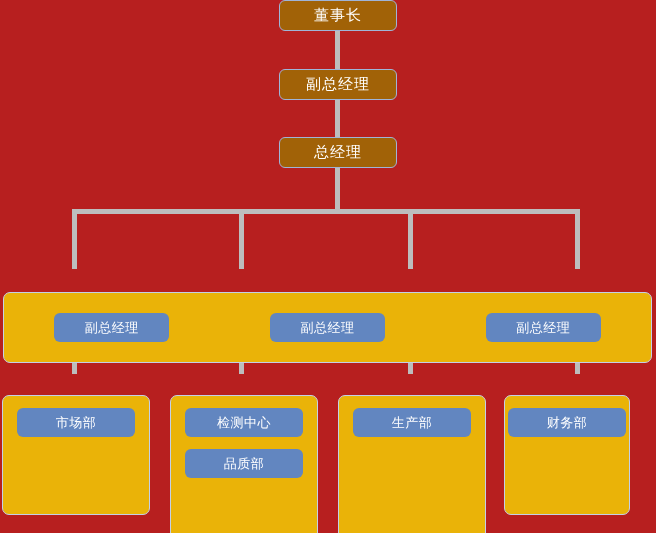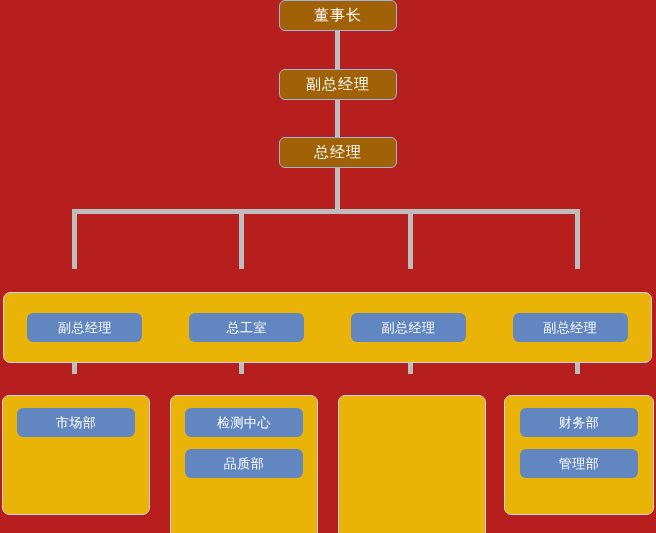--- a/index.html
+++ b/index.html
@@ -81,21 +81,21 @@
   .dept-panel {
     display: flex;
     flex-direction: column;
     align-items: center;
     padding-top: 12px;
     gap: 12px;
   }
   .dept-col-1 { left: 2px;   top: 370px; width: 148px; height: 120px; }
   .dept-col-2 { left: 170px; top: 370px; width: 148px; height: 172px; }
   .dept-col-3 { left: 338px; top: 370px; width: 148px; height: 172px; }
-  .dept-col-4 { left: 504px; top: 370px; width: 150px; height: 120px; }
+  .dept-col-4 { left: 504px; top: 370px; width: 126px; height: 120px; }
 
   
   .node-box {
     width: 118px;
     height: 29px;
     background: #6286c0;
     border-radius: 6px;
     display: flex;
     align-items: center;
     justify-content: center;
@@ -141,25 +141,20 @@
   </div>
 
   <div class="panel mid-panel">
     <div class="mid-slot">
       <div class="node-box">
         <span>副总经理</span>
       </div>
     </div>
     <div class="mid-slot">
       <div class="node-box">
-        <span>总工室</span>
-      </div>
-    </div>
-    <div class="mid-slot">
-      <div class="node-box">
         <span>副总经理</span>
       </div>
     </div>
     <div class="mid-slot">
       <div class="node-box">
         <span>副总经理</span>
       </div>
     </div>
   </div>
 
@@ -172,24 +167,24 @@
   <div class="panel dept-panel dept-col-2">
     <div class="node-box">
       <span>检测中心</span>
     </div>
     <div class="node-box">
       <span>品质部</span>
     </div>
   </div>
 
   <div class="panel dept-panel dept-col-3">
+    <div class="node-box">
+      <span>生产部</span>
+    </div>
   </div>
 
   <div class="panel dept-panel dept-col-4">
     <div class="node-box">
       <span>财务部</span>
     </div>
-    <div class="node-box">
-      <span>管理部</span>
-    </div>
   </div>
 
 </div>
 
 </body></html>

